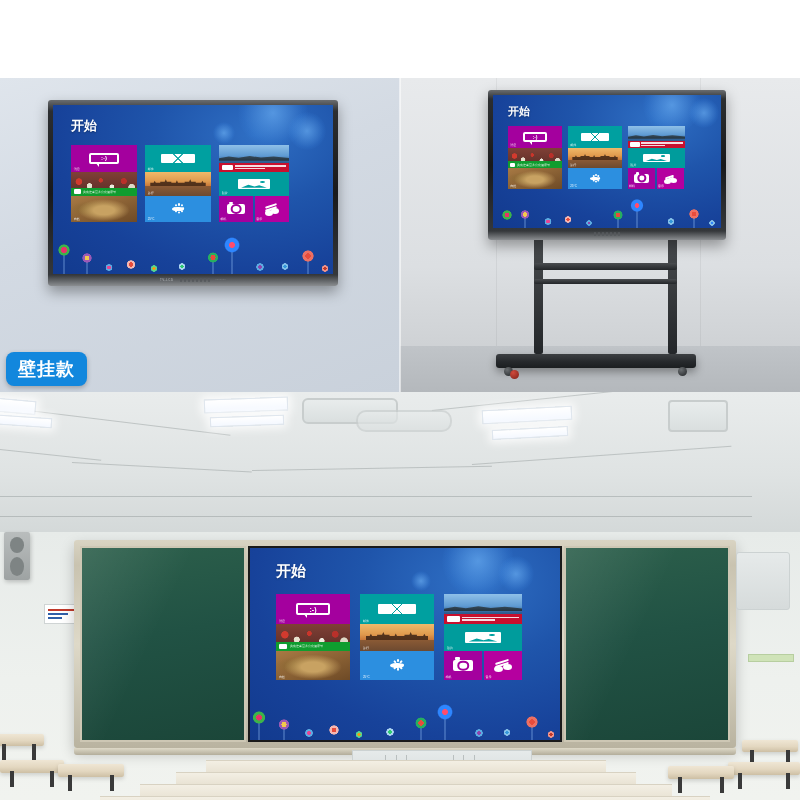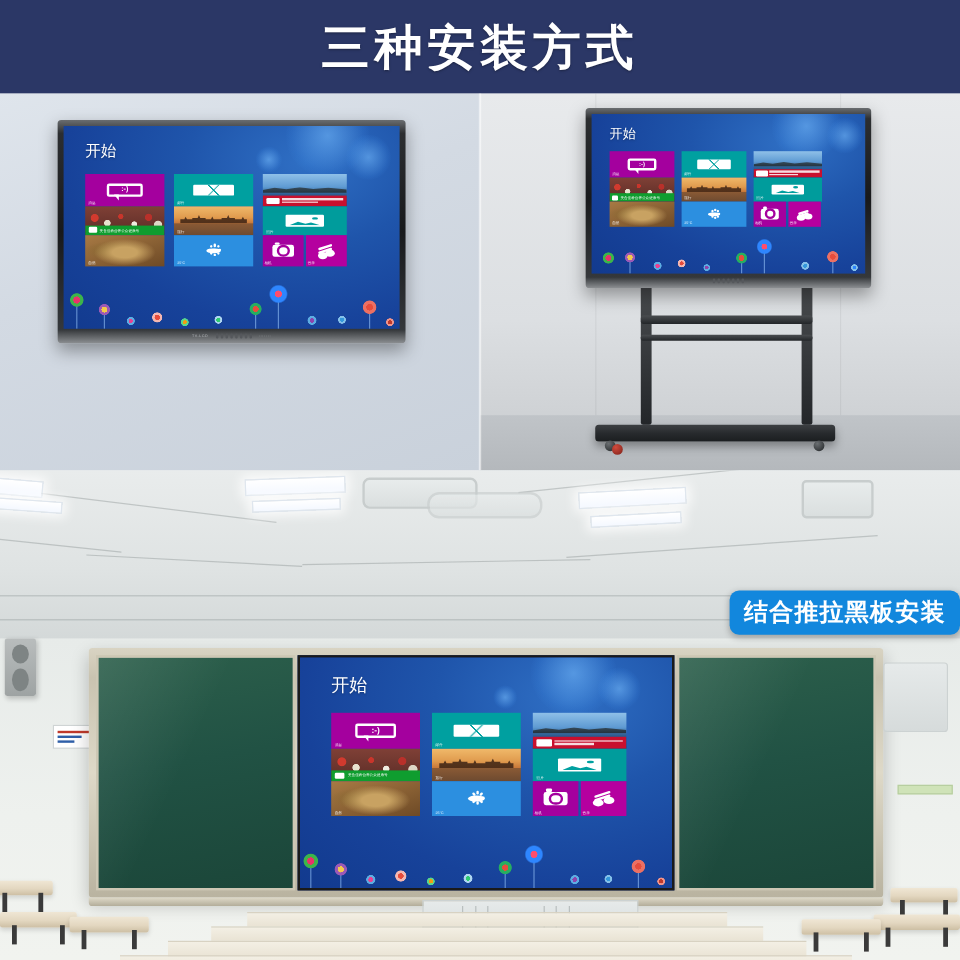--- a/index.html
+++ b/index.html
@@ -60,21 +60,21 @@
     display:flex; align-items:center; justify-content:center; gap:6px;
   }
   .brand-mark {
     font-size: 3px; color:#b9bcc0; letter-spacing:0.5px;
   }
   .btn-strip { display:flex; gap:2px; }
   .btn-dot { width:2px; height:4px; background:#55585c; border-radius:1px; }
 
   
   .start-label {
-    position: absolute; color: #fff; font-weight: 400;
+    position: absolute; color: #fff; font-weight: 700;
     text-shadow: 0 1px 2px rgba(0,0,0,.3);
   }
   .glow {
     position:absolute; border-radius:50%;
     background: radial-gradient(circle, rgba(120,190,255,.55) 0%, rgba(70,150,240,.12) 60%, rgba(0,0,0,0) 72%);
     pointer-events:none;
   }
   .tiles {
     position: absolute; display: flex; gap: 0;
   }
@@ -303,23 +303,20 @@
     background: radial-gradient(circle at 35% 30%, #6b6f72, #202325); }
   .caster.red { background: radial-gradient(circle at 35% 30%, #d04a3c, #7d2018); }
 
   .vdiv { position:absolute; top:0; bottom:0; width:2px; background:rgba(255,255,255,.55); }
 </style>
 </head>
 <body>
 
 <div id="page">
 
-  <div class="header-banner">
-    <div class="header-title">三种安装方式</div>
-  </div>
 
   <div class="top-row">
 
     <div class="panel panel-wall">
       <div class="tv" style="left:48px; top:22px; width:290px; height:186px;">
         <div class="tv-screen">
           <div class="glow" style="left:66%; top:-16%; width:70px; height:70px;"></div>
           <div class="glow" style="left:84%; top:4%; width:38px; height:38px;"></div>
           <div class="glow" style="left:57%; top:10%; width:22px; height:22px;"></div>
           <div class="start-label" style="left:18px; top:12px; font-size:13px;">开始</div>
@@ -601,20 +598,21 @@
               <i class="btn-dot"></i>
               <i class="btn-dot"></i>
           </span>
         </div>
       </div>
     </div>
 
     <div class="vdiv" style="left:399px;"></div>
   </div>
 
+  <div class="badge" id="badge-wall">壁挂款</div>
 
   <div class="classroom">
 
     <div class="ceiling">
       <div class="ceil-line" style="left:0;  top:52px; width:150px; transform:rotate(6deg);"></div>
       <div class="ceil-line" style="left:120px; top:70px; width:180px; transform:rotate(3deg);"></div>
       <div class="ceil-line" style="left:300px; top:78px; width:240px; transform:rotate(-1deg);"></div>
       <div class="ceil-line" style="left:520px; top:72px; width:260px; transform:rotate(-4deg);"></div>
       <div class="ceil-line" style="left:60px;  top:16px; width:220px; transform:rotate(7deg);"></div>
       <div class="ceil-line" style="left:480px; top:18px; width:300px; transform:rotate(-6deg);"></div>
@@ -816,15 +814,14 @@
     <div class="desk" style="right:0px; top:370px; width:72px; height:13px;">
       <div class="desk-leg" style="left:10px;"></div>
         <div class="desk-leg" style="right:10px;"></div>
     </div>
     <div class="desk" style="right:66px; top:374px; width:66px; height:13px;">
       <div class="desk-leg" style="left:10px;"></div>
         <div class="desk-leg" style="right:10px;"></div>
     </div>
   </div>
 
-  <div class="badge" id="badge-board">结合推拉黑板安装</div>
 
 </div>
 
 </body></html>

